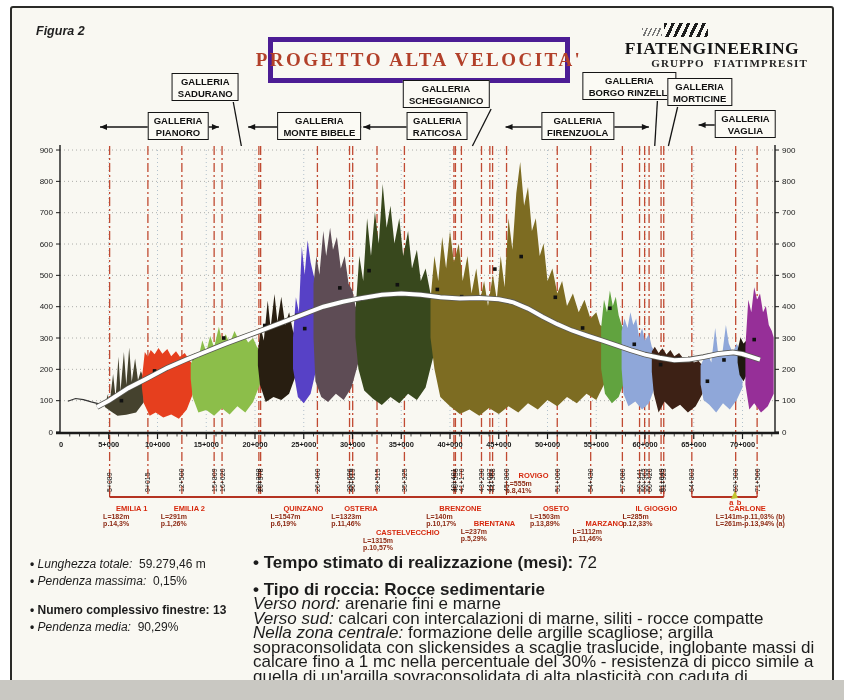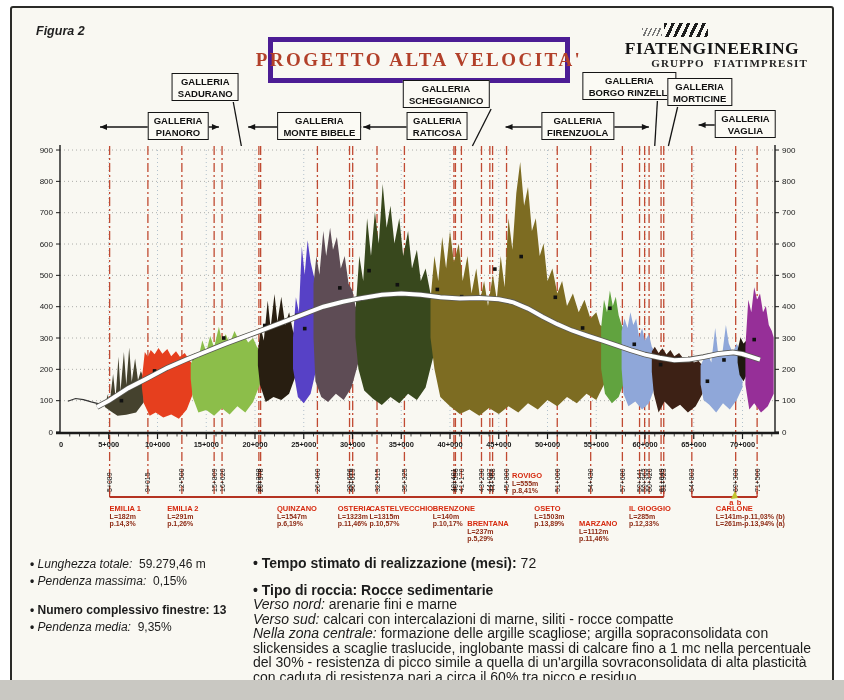--- a/index.html
+++ b/index.html
@@ -20,25 +20,25 @@
          font-family:"Liberation Serif",serif;font-size:17.5px;font-weight:bold;color:#141414;letter-spacing:.5px;}
   .logo-sub{position:absolute;left:612px;top:57px;width:196px;text-align:right;
          font-family:"Liberation Serif",serif;font-size:11px;font-weight:bold;color:#242424;
          letter-spacing:1.2px;word-spacing:5px;}
   #chart-svg{position:absolute;left:0;top:0;}
   #overlay{position:absolute;left:0;top:0;width:844px;height:700px;pointer-events:none;}
   .gallery-box{position:absolute;transform:translateX(-50%);border:1.5px solid #151515;
          background:#fbfaf4;padding:2px 5px 1px 5px;text-align:center;
          font:bold 9.5px "Liberation Sans",sans-serif;color:#111;line-height:11.5px;white-space:nowrap;}
   .window-label{position:absolute;transform:translateX(-50%);text-align:left;line-height:9px;white-space:nowrap;}
-  .window-label .wname{font:bold 7.5px "Liberation Sans",sans-serif;color:#d6290e;}
+  .window-label .wname{font:bold 7.5px "Liberation Sans",sans-serif;color:#d6290e;margin-left:13px;}
   .window-label .wline{font:bold 7px "Liberation Sans",sans-serif;color:#8d2a14;}
   .info{position:absolute;color:#1c1c1c;}
   .info-left{left:30px;top:556px;width:225px;font-size:12px;line-height:17px;}
-  .info-right{left:253px;top:556px;width:562px;font-size:14px;line-height:14.5px;}
+  .info-right{left:253px;top:556px;width:562px;font-size:17px;line-height:14.5px;}
   .iline::before{content:"\2022\00a0";font-weight:bold;}
   .iline.b{font-weight:bold;}
   .gap{height:12px;}
   .ital{font-style:italic;}
   .tempo-val{font-weight:normal;}
 </style>
 </head>
 <body>
 
 <div id="stage">
@@ -390,21 +390,21 @@
       <div class="window-label" style="left: 296.925px; top: 504px;">
         <div class="wname">QUINZANO</div>
         <div class="wline">L=1547m</div>
         <div class="wline">p.6,19%</div>
       </div>
       <div class="window-label" style="left: 354.45px; top: 504px;">
         <div class="wname">OSTERIA</div>
         <div class="wline">L=1323m</div>
         <div class="wline">p.11,46%</div>
       </div>
-      <div class="window-label" style="left: 401.25px; top: 504px;">
+      <div class="window-label" style="left: 401.25px; top: 528px;">
         <div class="wname">CASTELVECCHIO</div>
         <div class="wline">L=1315m</div>
         <div class="wline">p.10,57%</div>
       </div>
       <div class="window-label" style="left: 453.9px; top: 504px;">
         <div class="wname">BRENZONE</div>
         <div class="wline">L=140m</div>
         <div class="wline">p.10,17%</div>
       </div>
       <div class="window-label" style="left: 488.025px; top: 519px;">
@@ -437,21 +437,21 @@
         <div class="wline">L=141m-p.11,03%  (b)</div>
         <div class="wline">L=261m-p.13,94%  (a)</div>
       </div>
     </div>
 
   <div class="info info-left">
     <div class="iline"><span class="ital">Lunghezza totale:</span>&nbsp; <span>59.279,46 m</span></div>
     <div class="iline"><span class="ital">Pendenza massima:</span>&nbsp; <span>0,15%</span></div>
     <div class="gap"></div>
     <div class="iline b"><span>Numero complessivo finestre:</span> <span>13</span></div>
-    <div class="iline"><span class="ital">Pendenza media:</span>&nbsp; <span>9,35%</span></div>
+    <div class="iline"><span class="ital">Pendenza media:</span>&nbsp; <span>90,29%</span></div>
   </div>
 
   <div class="info info-right">
     <div class="iline b"><span>Tempo stimato di realizzazione (mesi):</span> <span class="tempo-val">72</span></div>
     <div class="gap"></div>
     <div class="iline b"><span>Tipo di roccia: Rocce sedimentarie</span></div>
     <div><span class="ital">Verso nord:</span><span> arenarie fini e marne</span></div>
     <div><span class="ital">Verso sud:</span><span> calcari con intercalazioni di marne, siliti - rocce compatte</span></div>
     <div><span class="ital">Nella zona centrale:</span><span> formazione delle argille scagliose; argilla sopraconsolidata con slickensides a scaglie traslucide, inglobante massi di calcare fino a 1 mc nella percentuale del 30% -  resistenza di picco simile a quella di un'argilla sovraconsolidata di alta plasticità con caduta di resistenza pari a circa il 60% tra picco e residuo.</span></div>
   </div>

